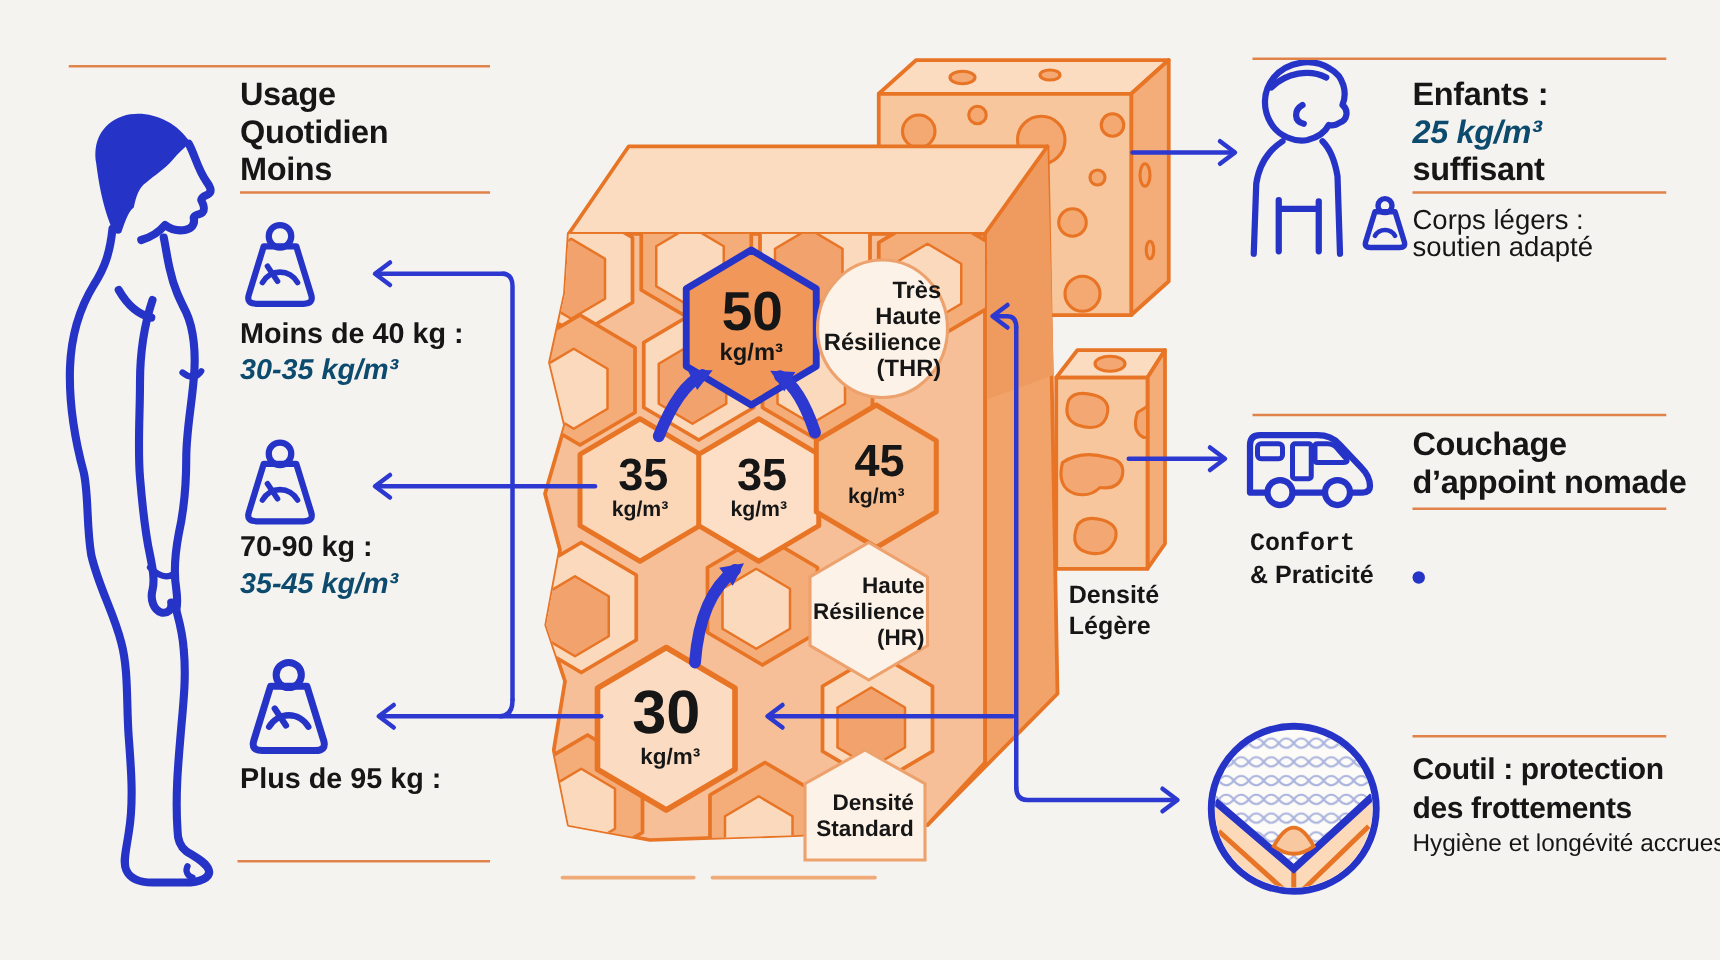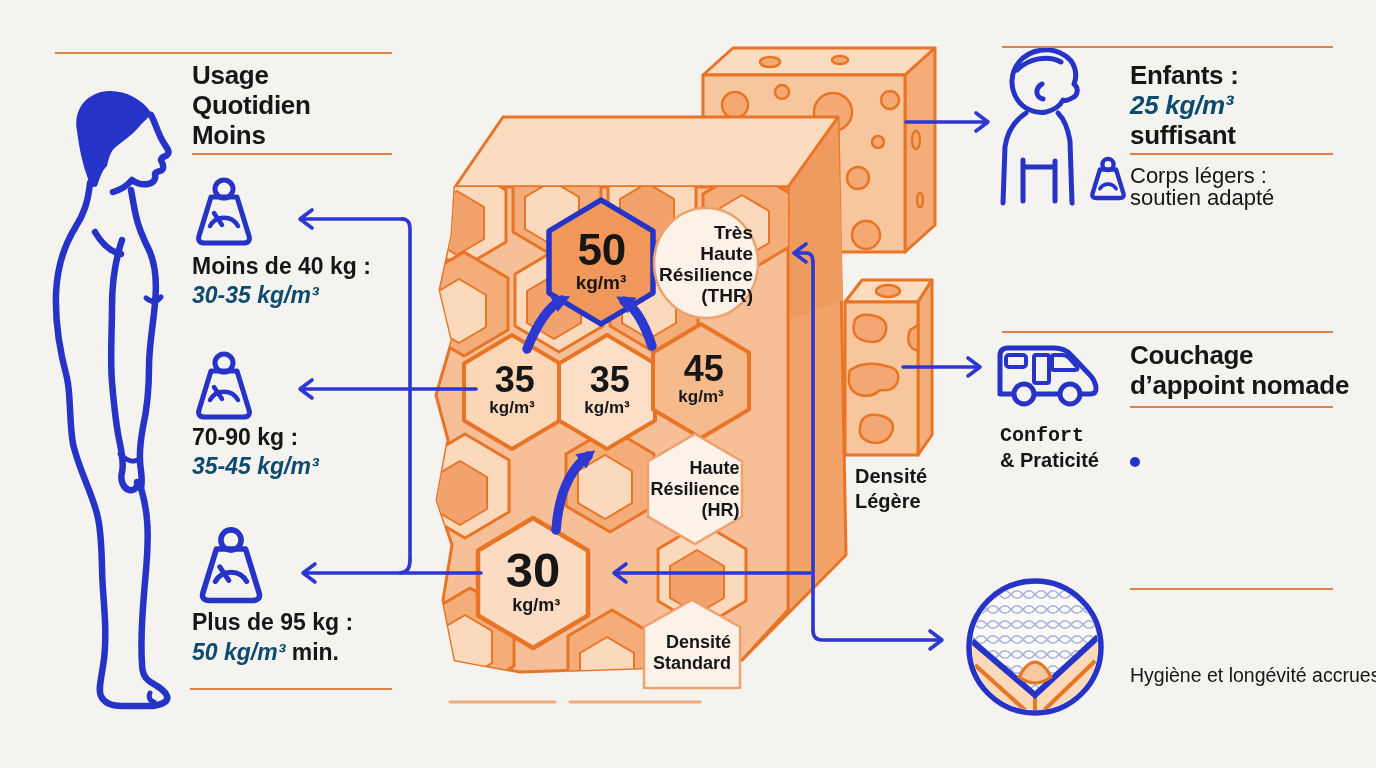--- a/index.html
+++ b/index.html
@@ -222,21 +222,20 @@
 <div class="t h26 ink" style="left:192px;top:120px;">Moins</div>
 <div class="rule" style="left:192px;top:153px;width:200px;"></div>
 
 <div class="t h23 ink" style="left:192px;top:252px;">Moins de 40 kg :</div>
 <div class="t h23" style="left:192px;top:281px;"><span class="org">30-35 kg/m³</span><span class="ink"></span></div>
 
 <div class="t h23 ink" style="left:192px;top:423px;">70-90 kg :</div>
 <div class="t h23" style="left:192px;top:452px;"><span class="org">35-45 kg/m³</span><span class="ink"></span></div>
 
 <div class="t h23 ink" style="left:192px;top:608px;">Plus de 95 kg :</div>
-<div class="t h23" style="left:192px;top:638px;"><span class="org">50 kg/m³</span><span class="ink"> min.</span></div>
 <div class="rule" style="left:190px;top:688px;width:202px;"></div>
 
 <div class="t ctr" style="left:601px;top:228px;">
   <div class="hexnum ink" style="font-size:44px;">50</div>
   <div class="hexunit ink" style="font-size:19px;">kg/m³</div>
 </div>
 <div class="t ctr" style="left:512px;top:362px;">
   <div class="hexnum ink" style="font-size:36px;">35</div>
   <div class="hexunit ink" style="font-size:17px;">kg/m³</div>
 </div>
@@ -285,15 +284,19 @@
 <div class="t h26 ink" style="left:1130px;top:340px;">Couchage</div>
 <div class="t h26 ink" style="left:1130px;top:370px;">d’appoint nomade</div>
 <div class="rule" style="left:1130px;top:406px;width:203px;"></div>
 <div class="t cap20 ink" style="left:1000px;top:424px;font-family:Liberation Mono, monospace;">Confort</div>
 <div class="t cap20 ink" style="left:1000px;top:448px;">&amp; Praticité</div>
 <div class="bullet-row" style="left:1130px;top:451px;width:230px;">
   <span class="dot"></span>
 </div>
 
 <div class="rule" style="left:1130px;top:588px;width:203px;"></div>
+<div class="t ink" style="left:1130px;top:600px;font-size:24px;line-height:31px;font-weight:700;letter-spacing:-0.3px;">
+  <div>Coutil : protection</div>
+  <div>des frottements</div>
+</div>
 <div class="t ink" style="left:1130px;top:664px;font-size:19.5px;">Hygiène et longévité accrues</div>
 
 </div>
 
 </body></html>

